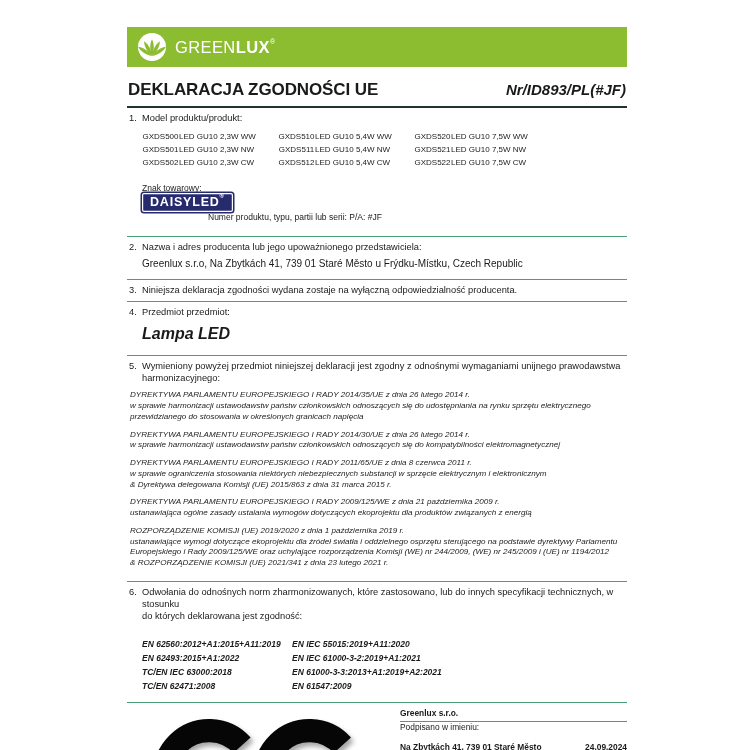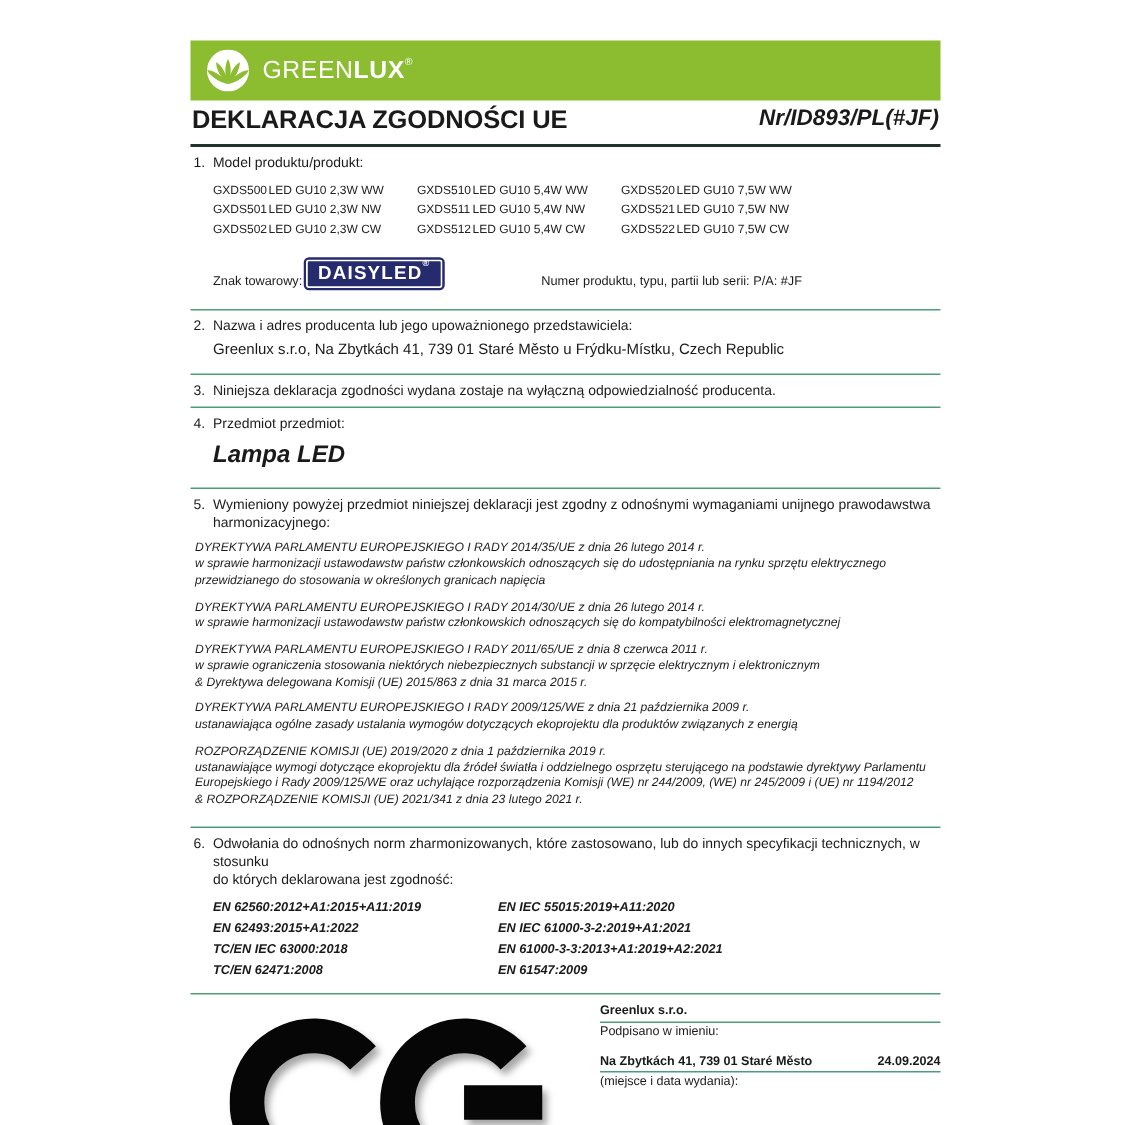--- a/index.html
+++ b/index.html
@@ -8,53 +8,53 @@
   .content{position:absolute;left:127px;top:27px;width:500px;}
 
   
   .banner{height:40px;background:#8cbd31;display:flex;align-items:center;padding-left:11px;box-sizing:border-box;}
   .logo-circle{width:28px;height:28px;margin-right:9px;flex:none;}
   .banner-text{color:#fff;font-size:16.5px;letter-spacing:.4px;line-height:1;}
   .w400{font-weight:400}.w700{font-weight:700}
   .reg-sup{font-size:7px;vertical-align:top;position:relative;top:-1px;}
 
   
-  .title-row{display:flex;justify-content:space-between;align-items:flex-start;margin-top:3px;padding:0 1px 6px 1px;}
+  .title-row{display:flex;justify-content:space-between;align-items:center;margin-top:13px;padding:0 1px 6px 1px;}
   .title{font-size:17px;font-weight:700;letter-spacing:-.1px;}
   .doc-number{font-size:15px;font-weight:700;padding-bottom:2px;font-style:italic;}
   .dark-rule{border-top:2.5px solid #21332a;}
 
   
   .divider{border-top:1.5px solid #4d9e78;}
   .section{padding:4px 0 5px 0;}
   .sec-head{display:flex;font-size:9.3px;line-height:1.3;}
   .sec-num{width:13px;flex:none;padding-left:2px;font-weight:400;}
   .sec-text{flex:1;white-space:pre-line;}
 
-  .models{margin:8px 0 12px 15px;display:flex;font-size:8px;color:#222;}
+  .models{margin:8px 0 12px 15px;display:flex;font-size:8px;color:#222;text-align:center;}
   .model-col{width:136px;}
   .model-col:last-child{width:auto;}
   .model-row{display:flex;margin-bottom:4px;}
   .model-code{width:37px;flex:none;}
 
-  .trademark-row{display:flex;align-items:flex-end;margin:2px 0 9px 15px;font-size:8.5px;}
+  .trademark-row{display:flex;align-items:flex-start;margin:2px 0 9px 15px;font-size:8.5px;flex-direction:column;}
   .tm-label{width:62px;flex:none;}
   .daisy-box{background:#262b6e;color:#fff;font-weight:700;font-size:12.5px;letter-spacing:.8px;
              padding:2px 8px 3px 8px;border-radius:2px;box-shadow:inset 0 0 0 1.2px #fff,0 0 0 1.5px #262b6e;}
   .daisy-reg{font-size:6px;vertical-align:top;position:relative;top:-2px;}
   .tm-number{margin-left:66px;}
 
   .address{font-size:10px;font-weight:400;margin:5px 0 5px 15px;}
   .subject{font-size:16px;font-weight:700;font-style:italic;margin:7px 0 7px 15px;}
 
   .directives{margin:6px 0 2px 3px;font-size:8.1px;font-style:italic;line-height:1.33;color:#1c1c1c;}
   .directive{margin-bottom:7px;}
   .dir-body{white-space:pre-line;}
 
-  .standards{display:flex;margin:6px 0 4px 15px;font-size:8.5px;font-weight:700;font-style:italic;line-height:1.62;gap:40px;}
+  .standards{display:flex;margin:16px 0 4px 15px;font-size:8.5px;font-weight:700;font-style:italic;line-height:1.62;}
   .std-col{width:150px;}
   .std-col:last-child{width:auto;}
 
   
   .footer{position:relative;height:156px;}
   .ce-wrap{position:absolute;left:26px;top:12px;filter:drop-shadow(3px 4px 2.5px rgba(0,0,0,.35));}
   .sig-block{position:absolute;left:273px;top:5px;width:227px;font-size:8.4px;line-height:1.35;}
   .greenline{border-bottom:1.6px solid #4d9e78;}
   .bold{font-weight:700;}
   .place-row{display:flex;justify-content:space-between;font-weight:700;padding-bottom:1px;}

